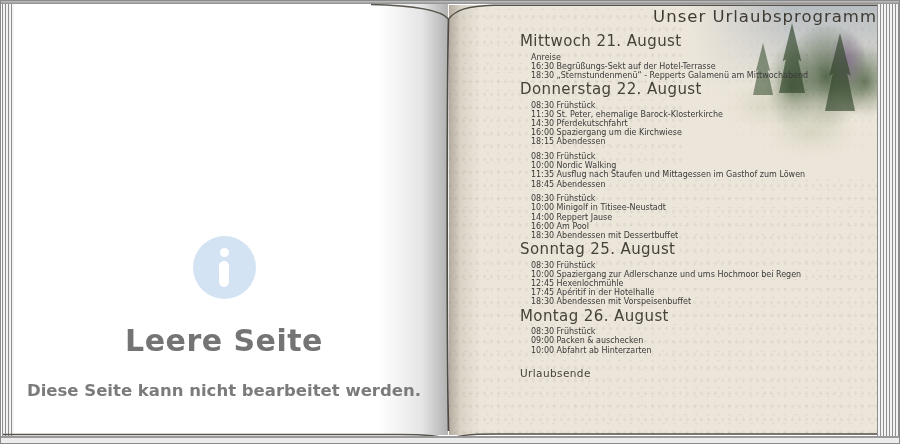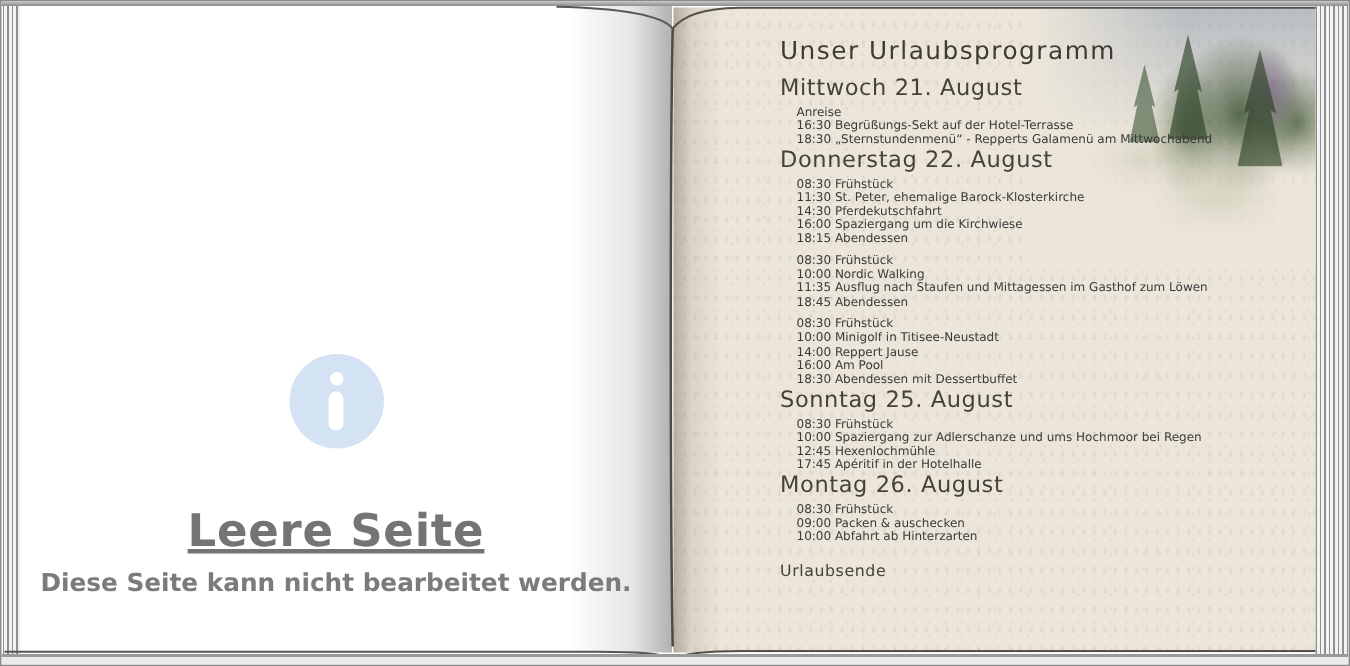--- a/index.html
+++ b/index.html
@@ -44,25 +44,25 @@
   }
   .info-circle .dot {
     position:absolute; left:50%; top:12px; width:9px; height:9px;
     margin-left:-4.5px; border-radius:50%; background:#ffffff;
   }
   .info-circle .stem {
     position:absolute; left:50%; top:25px; width:10px; height:26px;
     margin-left:-5px; border-radius:5px; background:#ffffff;
   }
   .lp-title {
-    margin-top:40px; font-size:30px; font-weight:bold; color:#747474;
-    letter-spacing:0.5px; line-height:32px;text-decoration:underline;
+    margin-top:26px; font-size:30px; font-weight:bold; color:#747474;
+    letter-spacing:0.5px; line-height:32px;
   }
   .lp-message {
-    margin-top:8px; font-size:16.5px; font-weight:bold; color:#7b7b7b;
+    margin-top:24px; font-size:16.5px; font-weight:bold; color:#7b7b7b;
   }
 
   
   .page-right {
     position:absolute; left:448px; top:4px; width:428px; height:430px;
     background:
       linear-gradient(to right, rgba(60,50,35,0.32) 0, rgba(60,50,35,0.10) 12px,
                       rgba(0,0,0,0) 32px),
       #ece6da;
   }
@@ -94,22 +94,22 @@
   .tree.t2 { right:104px; top:38px; width:20px; height:52px;
     background:rgba(52,76,44,0.75); clip-path:polygon(50% 0,14% 55%,26% 52%,0 100%,100% 100%,74% 52%,86% 55%); }
   .tree.t3 { right:22px; top:28px; width:30px; height:78px;
     background:rgba(40,60,34,0.8); clip-path:polygon(50% 0,14% 55%,26% 52%,0 100%,100% 100%,74% 52%,86% 55%); }
 
   .rp-content {
     position:absolute; left:448px; top:4px; width:428px; height:430px;
     color:#3a3a3a;
   }
   .rp-title {
-    margin:19px 0 8px 71px; font-size:16.5px; line-height:20px;
-    color:#3f3b33; letter-spacing:1px; font-weight:500;
+    margin:2px 0 8px 71px; font-size:16.5px; line-height:20px;
+    color:#3f3b33; letter-spacing:1px; font-weight:500;text-align:right;
   }
   .day-heading {
     margin-left:71px; height:12px; line-height:12px; font-size:15px;
     color:#46423a; letter-spacing:0.4px; font-weight:500;
   }
   .day-items { margin:5.5px 0 3px 82px; }
   .day-item { height:9.2px; line-height:9.2px; font-size:8px; color:#3a3a3a; }
   .rp-footer {
     margin-left:71px; margin-top:12px; height:12px; line-height:12px;
     font-size:10.5px; color:#46423a; letter-spacing:0.4px; font-weight:500;
@@ -196,20 +196,21 @@
           </div>
   </section>
 
   <section>
     <div class="day-heading">Sonntag 25. August</div>
     <div class="day-items">
             <div class="day-item">08:30 Frühstück</div>
             <div class="day-item">10:00 Spaziergang zur Adlerschanze und ums Hochmoor bei Regen</div>
             <div class="day-item">12:45 Hexenlochmühle</div>
             <div class="day-item">17:45 Apéritif in der Hotelhalle</div>
+            <div class="day-item">18:30 Abendessen mit Vorspeisenbuffet</div>
           </div>
   </section>
 
   <section>
     <div class="day-heading">Montag 26. August</div>
     <div class="day-items">
             <div class="day-item">08:30 Frühstück</div>
             <div class="day-item">09:00 Packen &amp; auschecken</div>
             <div class="day-item">10:00 Abfahrt ab Hinterzarten</div>
           </div>

